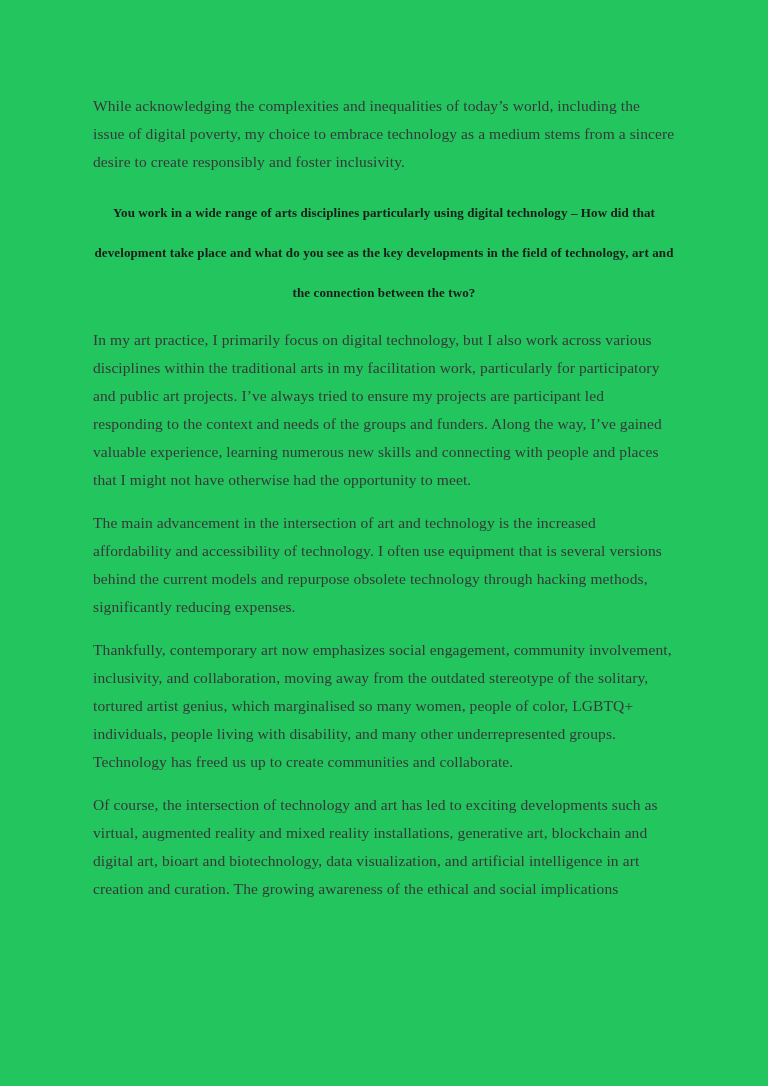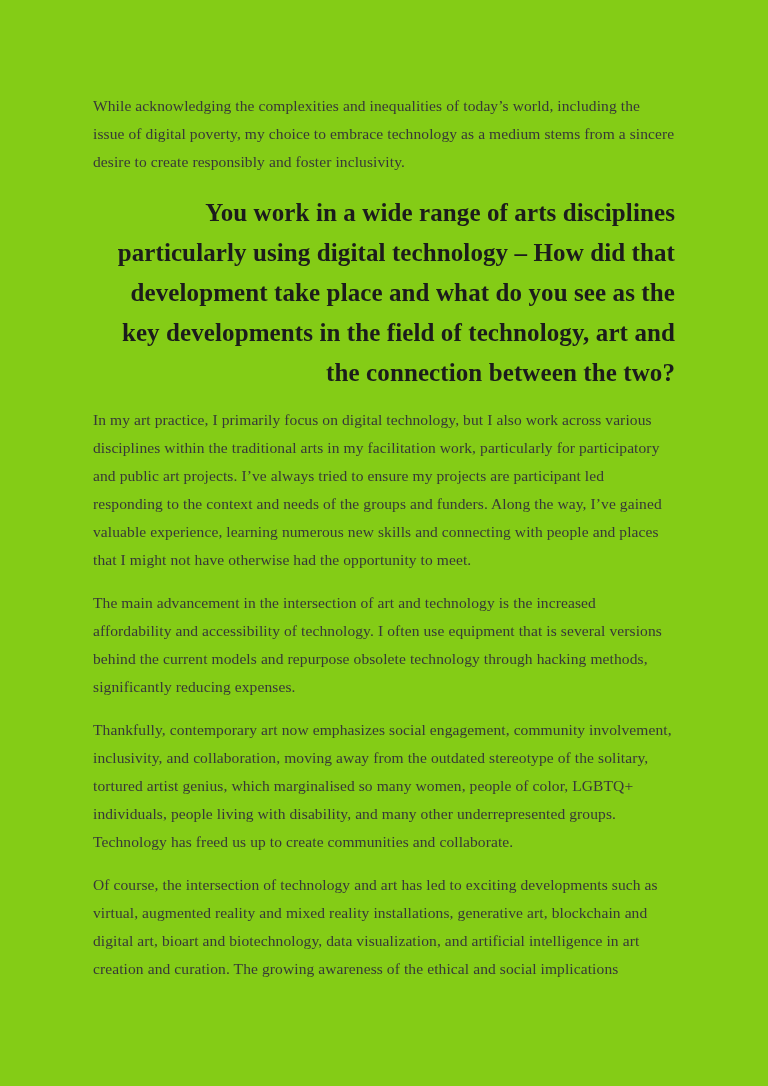--- a/index.html
+++ b/index.html
@@ -10,39 +10,39 @@
   }
 
   body {
     min-height: 1086px;
     font-family: "Liberation Serif", "DejaVu Serif", serif;
   }
 
   .page {
     width: 768px;
     min-height: 1086px;
-    background: #84cc16;
+    background: #22c55e;
     padding: 92px 93px 40px 93px;
   }
 
   .doc-paragraph {
     font-size: 15.5px;
     line-height: 28px;
     color: #383838;
     text-align: left;
     letter-spacing: 0.1px;
     margin-bottom: 15px;
   }
 
   .doc-heading {
-    font-size: 25px;
+    font-size: 13px;
     line-height: 40px;
     font-weight: bold;
     color: #1c1c1c;
-    text-align: right;
+    text-align: center;
     letter-spacing: 0.1px;
     margin-top: 17px;
     margin-bottom: 13px;
   }
 </style>
 </head>
 <body>
 
 <div class="page">
 

